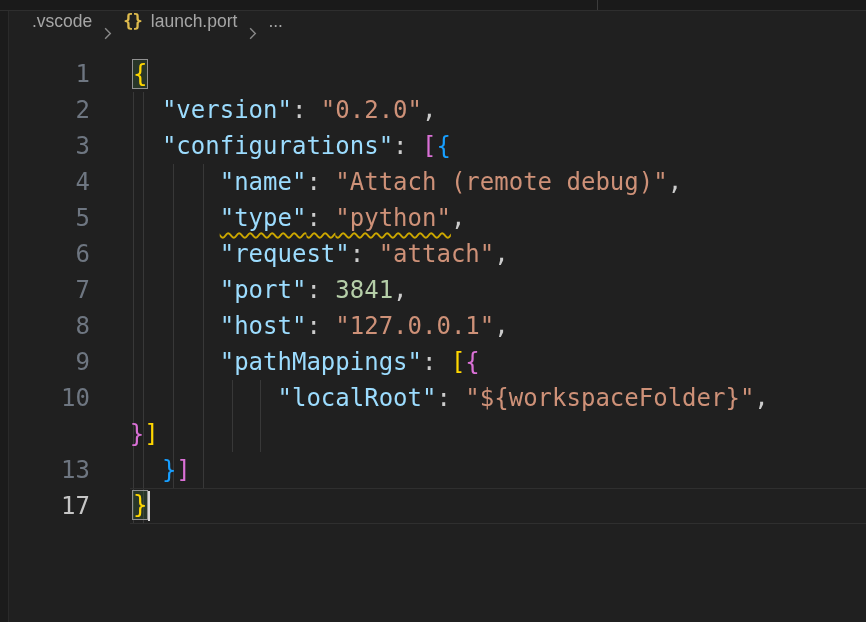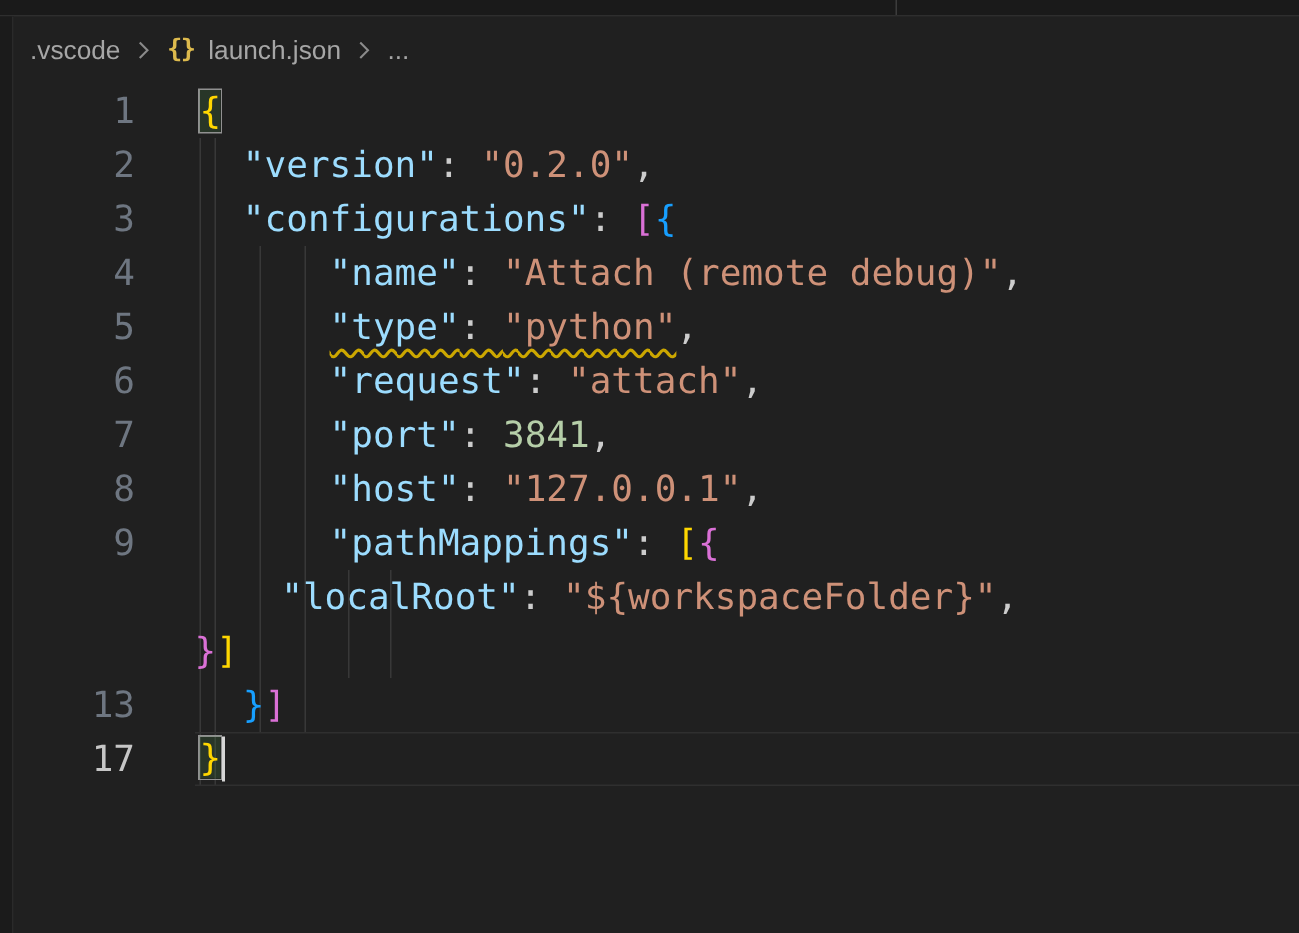--- a/index.html
+++ b/index.html
@@ -7,21 +7,21 @@
     width:866px;height:622px;overflow:hidden;position:relative;
     background:var(--bg,#202020);
     font-family:"Liberation Sans",sans-serif;
   }
   .top-strip{position:absolute;top:0;left:0;right:0;height:10px;background:#1a1a1a;border-bottom:1px solid #2e2e2e;}
   .top-divider{position:absolute;left:597px;top:0;width:1px;height:10px;background:#3c3c3c;}
   .left-strip{position:absolute;top:11px;left:0;width:8px;bottom:0;background:#1b1b1b;border-right:1px solid #2a2a2a;}
 
   .breadcrumb{
     position:absolute;top:11px;left:0;right:0;height:44px;
-    display:flex;align-items:center;padding-left:20px;gap:9px;
+    display:flex;padding-left:32px;gap:9px;
     color:#a6a6a6;font-size:17.5px;
   }
   .bc-item{cursor:pointer;}
   .bc-sep{display:flex;align-items:center;margin:0 -1px;}
   .bc-icon{
     color:var(--icon-json,#ddba4d);font-weight:700;font-size:17px;
     font-family:"DejaVu Sans Mono","Liberation Mono",monospace;letter-spacing:-1px;
   }
 
   .editor{position:absolute;top:56px;left:0;right:0;}
@@ -63,21 +63,21 @@
 <div class="left-strip"></div>
 
 <div class="breadcrumb">
   <span class="bc-item">.vscode</span>
   <span class="bc-sep">
     <svg width="15" height="15" viewBox="0 0 16 16">
         <path d="M5.5 2.5 L11 8 L5.5 13.5" fill="none" stroke="#8a8a8a" stroke-width="1.5"></path>
       </svg>
   </span>
   <span class="bc-icon">{}</span>
-  <span class="bc-item">launch.json</span>
+  <span class="bc-item">launch.port</span>
   <span class="bc-sep">
     <svg width="15" height="15" viewBox="0 0 16 16">
         <path d="M5.5 2.5 L11 8 L5.5 13.5" fill="none" stroke="#8a8a8a" stroke-width="1.5"></path>
       </svg>
   </span>
   <span class="bc-item">...</span>
 </div>
 
 <div id="overlay">
     <div class="guide" style="left: 133px; top: 92px; height: 432px;"></div>
@@ -119,20 +119,21 @@
       </div>
       <div class="line">
         <span class="num">8</span>
         <div class="body"><span class="code"><span class="tk-ws">      </span><span class="tk-key">"host"</span><span class="tk-pun">: </span><span class="tk-str">"127.0.0.1"</span><span class="tk-pun">,</span></span></div>
       </div>
       <div class="line">
         <span class="num">9</span>
         <div class="body"><span class="code"><span class="tk-ws">      </span><span class="tk-key">"pathMappings"</span><span class="tk-pun">: </span><span class="tk-b1">[</span><span class="tk-b2">{</span></span></div>
       </div>
       <div class="line">
+        <span class="num">10</span>
         <div class="body"><span class="code"><span class="tk-ws">          </span><span class="tk-key">"localRoot"</span><span class="tk-pun">: </span><span class="tk-str">"${workspaceFolder}"</span><span class="tk-pun">,</span></span></div>
       </div>
       <div class="line">
         <div class="body"><span class="code"><span class="tk-ws">      </span><span class="tk-b2">}</span><span class="tk-b1">]</span></span></div>
       </div>
       <div class="line">
         <span class="num">13</span>
         <div class="body"><span class="code"><span class="tk-ws">  </span><span class="tk-b3">}</span><span class="tk-b2">]</span></span></div>
       </div>
       <div class="line current">

